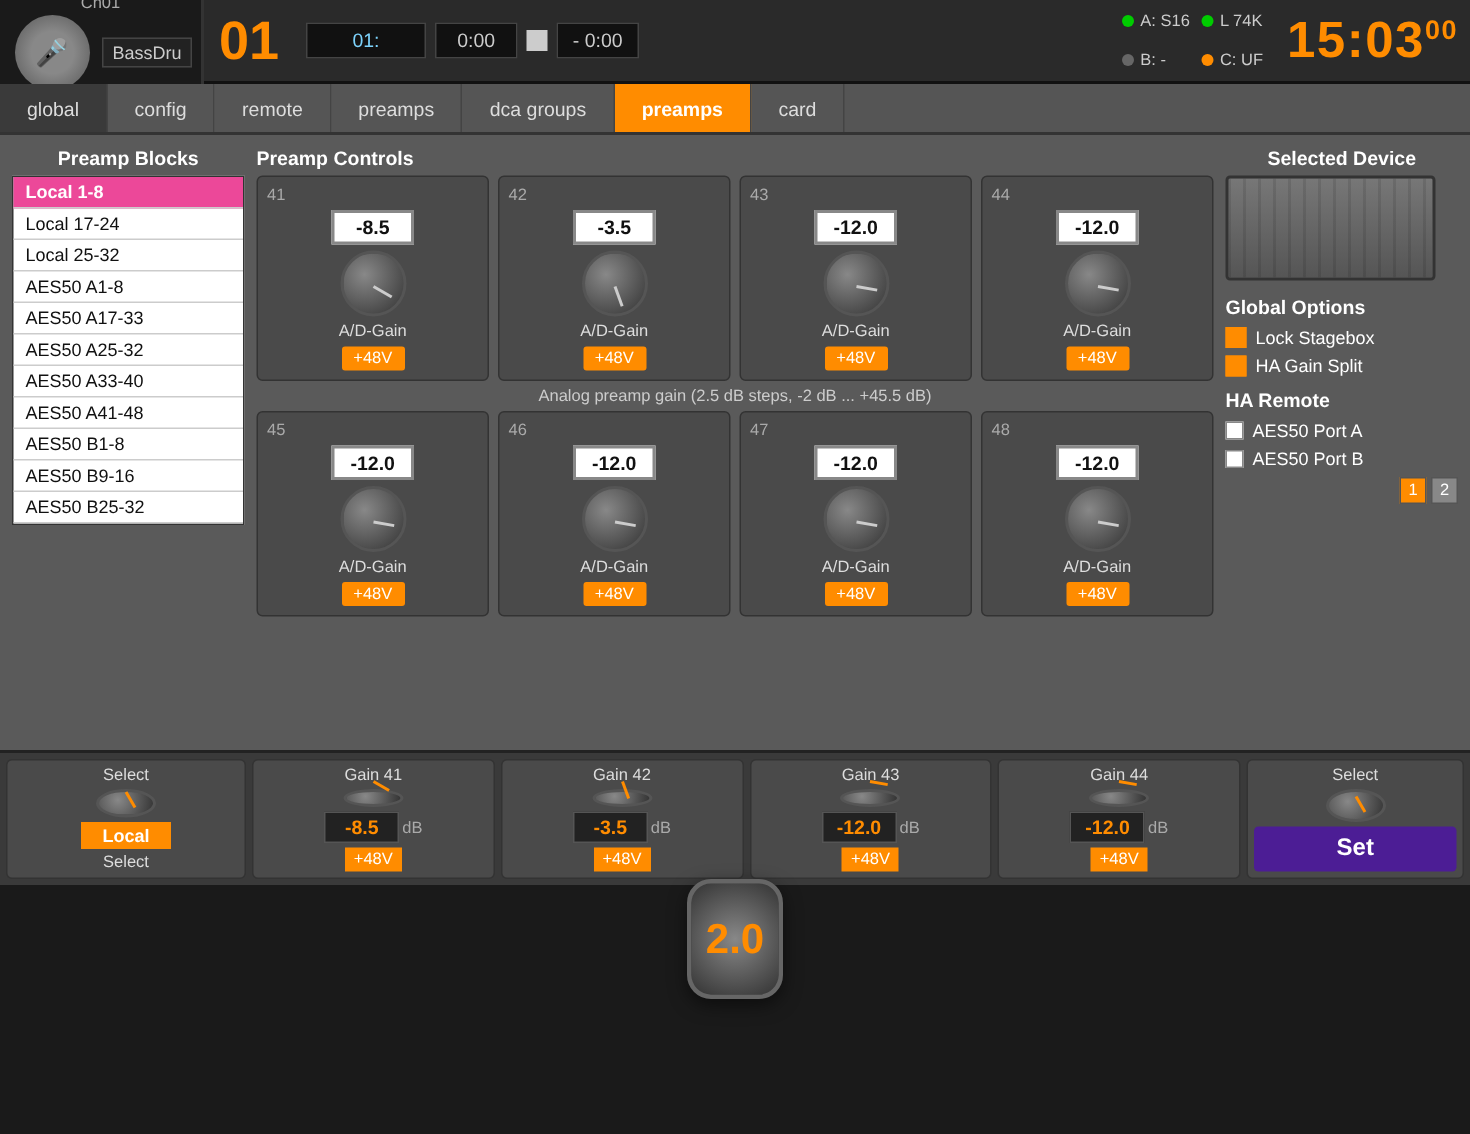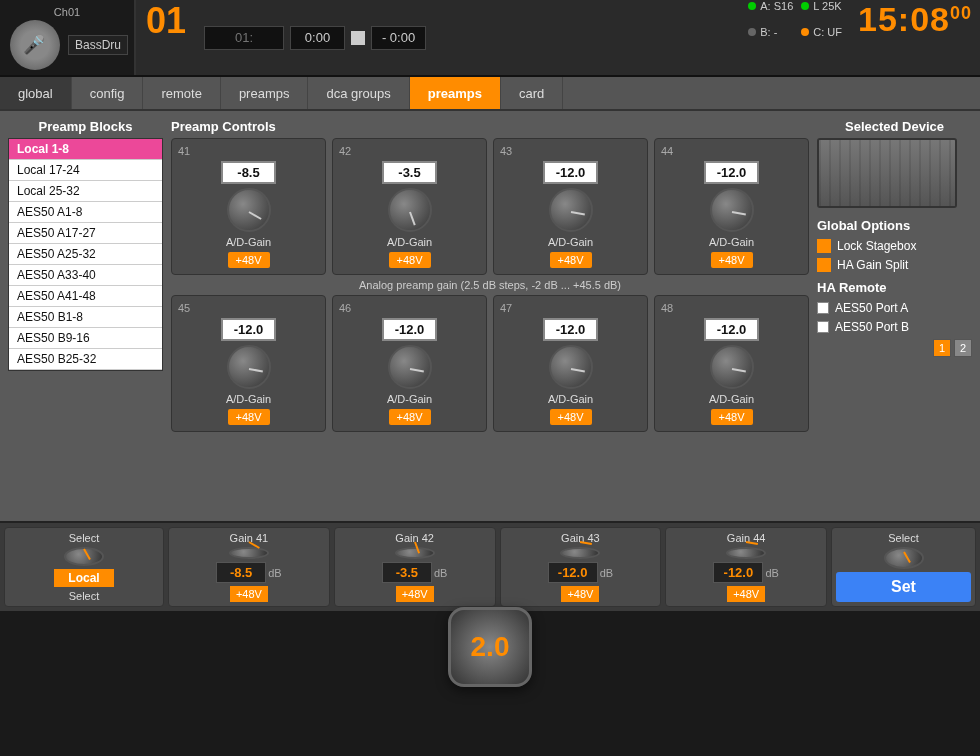--- a/index.html
+++ b/index.html
@@ -7,22 +7,23 @@
       width: 980px;
       height: 756px;
       background: #1a1a1a;
       font-family: Arial, sans-serif;
       overflow: hidden;
     }
 
     
     .top-bar {
       display: flex;
+      align-items: center;
       background: #2a2a2a;
-      height: 77px;
+      height: 56px;
       border-bottom: 2px solid #111;
     }
     .ch-label {
       background: #1a1a1a;
       color: #aaa;
       font-size: 11px;
       padding: 2px 5px;
       width: 50px;
       text-align: center;
     }
@@ -56,21 +57,21 @@
     }
     .transport-area {
       display: flex;
       align-items: center;
       flex: 1;
       padding: 0 8px;
       gap: 6px;
     }
     .transport-field {
       background: #111;
-      color: #737373;
+      color: #7dd3fc;
       font-size: 13px;
       padding: 3px 6px;
       border: 1px solid #444;
       height: 24px;
       min-width: 80px;
       text-align: center;
     }
     .transport-time {
       background: #111;
       color: #ccc;
@@ -418,41 +419,41 @@
       text-align: center;
       min-width: 60px;
     }
     .bottom-phantom {
       background: #ff8c00;
       color: #fff;
       font-size: 11px;
       padding: 2px 6px;
     }
     .set-btn {
-      background: #3b82f6;
+      background: #4c1d95;
       color: #fff;
       font-size: 16px;
       font-weight: bold;
       width: 100%;
       padding: 6px;
       text-align: center;
       border-radius: 3px;
     }
     .db-label {
       color: #aaa;
       font-size: 11px;
     }
 
     
     .version-badge {
       position: absolute;
       bottom: 110px;
       left: 50%;
       transform: translateX(-50%);
-      width: 84px;
+      width: 64px;
       height: 80px;
       background: radial-gradient(circle, #888 0%, #555 60%, #333 100%);
       border-radius: 16px;
       border: 3px solid #666;
       display: flex;
       align-items: center;
       justify-content: center;
       font-size: 28px;
       font-weight: bold;
       color: #ff8c00;
@@ -493,29 +494,29 @@
       <span>A: S16</span>
     </div>
     <div class="status-row">
       <span class="dot-gray"></span>
       <span>B: -</span>
     </div>
   </div>
   <div class="status-indicators">
     <div class="status-row">
       <span class="dot-green"></span>
-      <span>L 25K</span>
+      <span>L 74K</span>
     </div>
     <div class="status-row">
       <span class="dot-orange"></span>
       <span>C: UF</span>
     </div>
   </div>
   <div class="clock">
-    <span>15:08</span><span class="clock-sec">00</span>
+    <span>15:03</span><span class="clock-sec">00</span>
   </div>
 </div>
 
 <div class="nav-tabs">
   <div class="nav-tab nav-tab-first">global</div>
   <div class="nav-tab">config</div>
   <div class="nav-tab">remote</div>
   <div class="nav-tab">preamps</div>
   <div class="nav-tab">dca groups</div>
   <div class="nav-tab active">preamps</div>
@@ -524,21 +525,21 @@
 
 <div class="main-content">
 
   <div class="preamp-blocks">
     <div class="panel-title">Preamp Blocks</div>
     <div class="block-list">
       <div class="block-item active">Local 1-8</div>
       <div class="block-item">Local 17-24</div>
       <div class="block-item">Local 25-32</div>
       <div class="block-item">AES50 A1-8</div>
-      <div class="block-item">AES50 A17-27</div>
+      <div class="block-item">AES50 A17-33</div>
       <div class="block-item">AES50 A25-32</div>
       <div class="block-item">AES50 A33-40</div>
       <div class="block-item">AES50 A41-48</div>
       <div class="block-item">AES50 B1-8</div>
       <div class="block-item">AES50 B9-16</div>
       <div class="block-item">AES50 B25-32</div>
     </div>
   </div>
 
   <div class="preamp-controls">

